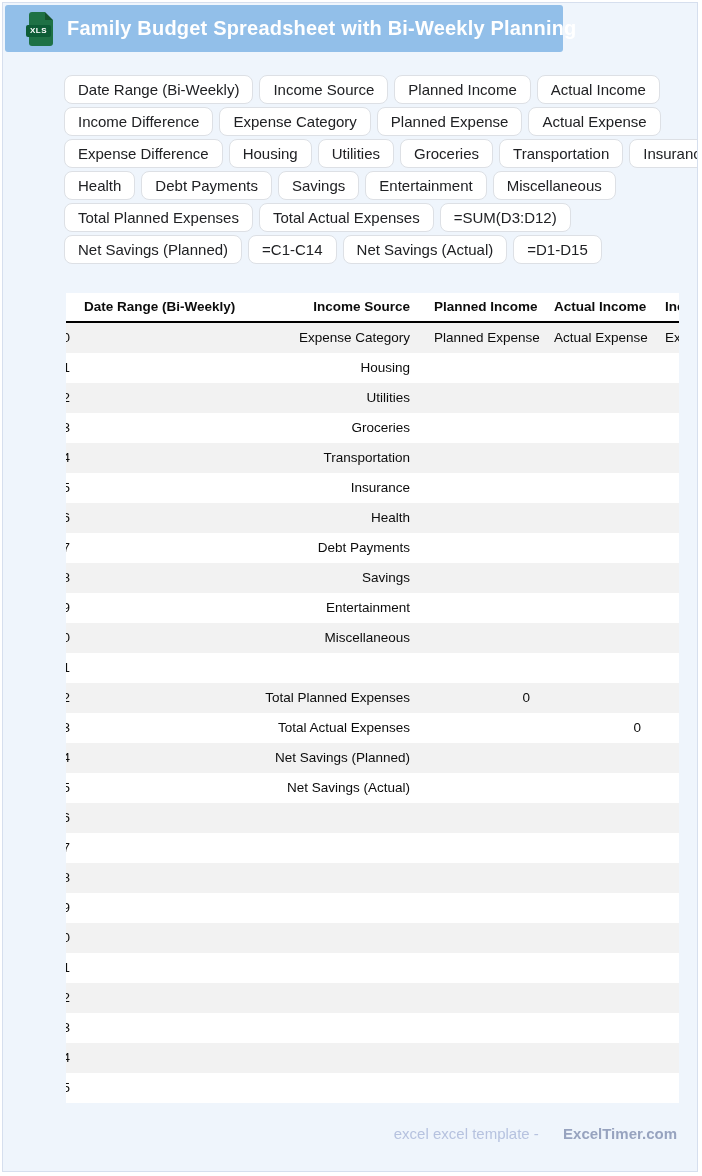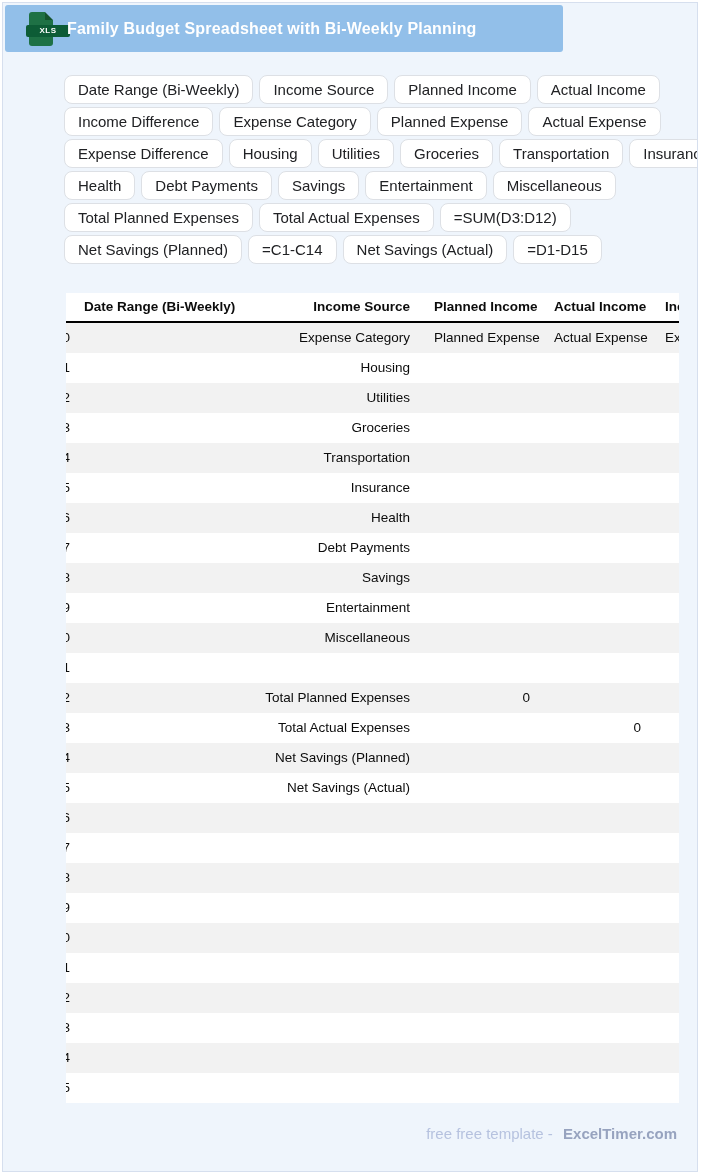--- a/index.html
+++ b/index.html
@@ -6,43 +6,43 @@
   .page{
     position:relative;margin:2px;width:696px;height:1170px;
     border:1px solid #d6dfee;background:#eff5fc;overflow:hidden;
     font-family:"Liberation Sans",sans-serif;box-sizing:border-box;
   }
   
   .topbar{position:absolute;left:2px;top:2px;width:558px;height:47px;background:#92bfe9;border-radius:3px;}
   .doc-icon{position:absolute;left:21px;top:7px;width:27px;height:34px;}
   .doc-body{position:absolute;left:3px;top:0;width:24px;height:34px;background:#1e7145;border-radius:3px;}
   .doc-fold{position:absolute;right:0;top:0;width:0;height:0;border-left:8px solid #14532d;border-top:8px solid #92bfe9;}
-  .doc-band{position:absolute;left:0;top:13px;width:44px;height:12px;background:#0d5c36;border-radius:2px;
+  .doc-band{position:absolute;left:0;top:13px;width:25px;height:12px;background:#0d5c36;border-radius:2px;
     color:#fff;font-size:8px;font-weight:bold;line-height:12px;text-align:center;letter-spacing:.5px;}
   .title{position:absolute;left:62px;top:0;height:47px;line-height:47px;color:#ffffff;
-    font-size:16px;font-weight:600;letter-spacing:.2px;white-space:nowrap;}
+    font-size:20px;font-weight:600;letter-spacing:.2px;white-space:nowrap;}
   
   .chips{position:absolute;left:61px;top:72px;width:620px;}
   .chip-row{display:flex;gap:6px;margin-bottom:3px;}
   .chip{background:#ffffff;border:1px solid #dde0e5;border-radius:8px;padding:4px 13px;
     font-size:15px;line-height:19px;color:#202124;white-space:nowrap;}
   
   .table-wrap{position:absolute;left:63px;top:290px;width:613px;height:810px;overflow:hidden;background:#ffffff;}
   table.sheet{margin-left:-22px;width:739px;border-collapse:collapse;table-layout:fixed;
     font-size:13.5px;color:#0c0c0c;}
   .sheet th,.sheet td{padding:7px 12px;white-space:nowrap;overflow:hidden;height:16px;line-height:16px;}
   .sheet thead th{font-weight:bold;border-bottom:2px solid #000000;text-align:right;padding-top:6px;padding-bottom:6px;}
   .sheet .c-num{text-align:right;padding-left:2px;padding-right:2px;}
   .sheet .c-date{text-align:left;}
   .sheet tbody td{text-align:right;}
   .sheet tbody tr:nth-of-type(odd){background:#f2f2f2;}
   
   .footer{position:absolute;top:1122px;right:20px;font-size:15px;white-space:nowrap;}
   .footer .note{color:#b6c2df;}
-  .footer .brand{color:#97a3bf;font-weight:bold;margin-left:6px;}
+  .footer .brand{color:#97a3bf;font-weight:bold;margin-left:20px;}
 </style>
 </head>
 <body>
 
 <div class="page">
 
   <div class="topbar">
     <div class="doc-icon">
       <div class="doc-body"></div>
       <div class="doc-fold"></div>
@@ -351,17 +351,17 @@
             <td class="c-src"></td>
             <td class="c-plan"></td>
             <td class="c-act"></td>
             <td class="c-diff"></td>
           </tr>
         </tbody>
     </table>
   </div>
 
   <div class="footer">
-    <span class="note">free free template -</span>
+    <span class="note">excel excel template -</span>
     <span class="brand">ExcelTimer.com</span>
   </div>
 
 </div>
 
 </body></html>

